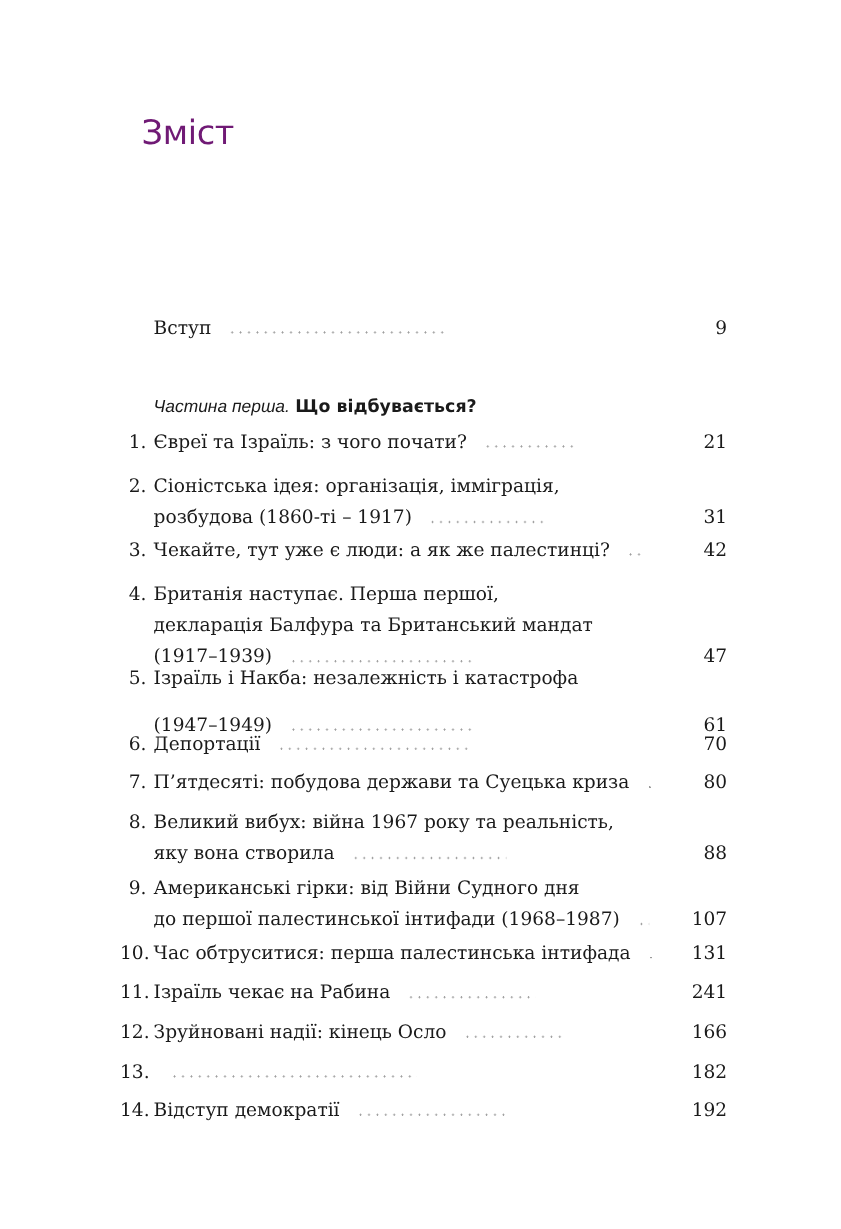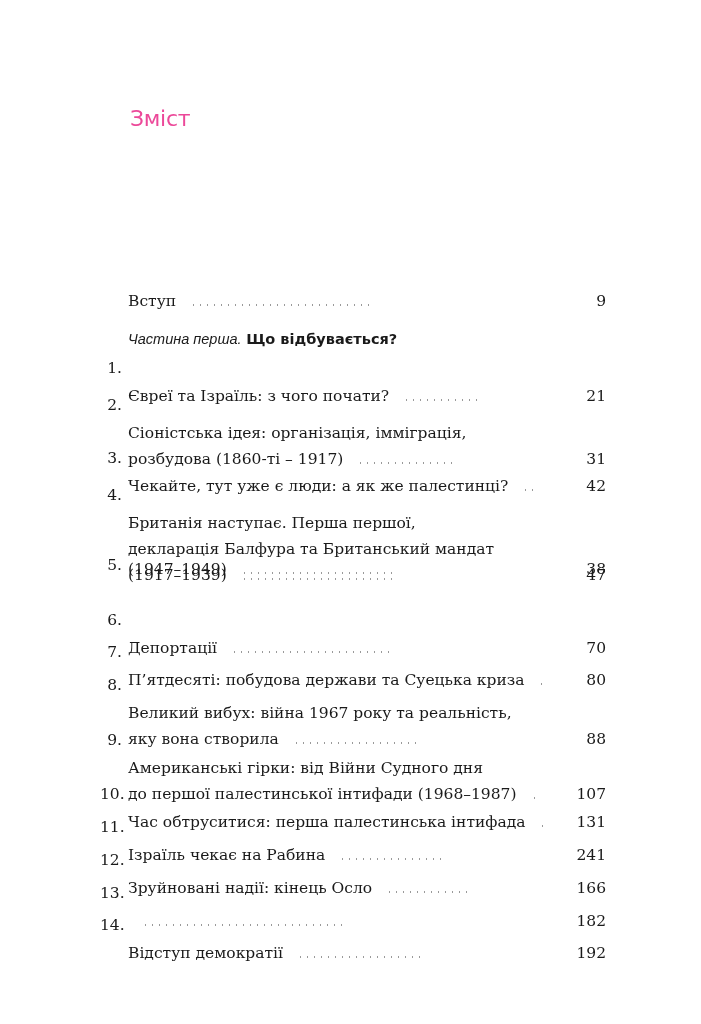--- a/index.html
+++ b/index.html
@@ -13,25 +13,25 @@
       position: relative;
       overflow: hidden;
       color: #1a1a1a;
       font-family: "DejaVu Serif", "Liberation Serif", serif;
     }
     .page-title {
       position: absolute;
       left: 118px;
       top: 94px;
       font-family: "DejaVu Sans", "Liberation Sans", sans-serif;
-      font-size: 22px;
+      font-size: 28px;
       font-weight: normal;
       letter-spacing: -0.3px;
-      color: #ec4899;
-      margin: 12px;
+      color: #701a75;
+      margin: 0;
     }
     .toc {
       position: absolute;
       left: 100px;
       top: 262px;
       width: 506px;
     }
     .row {
       position: absolute;
       left: 0;
@@ -49,21 +49,20 @@
     .body {
       position: absolute;
       left: 28px;
       width: 478px;
     }
     .line {
       display: flex;
       align-items: baseline;
       white-space: nowrap;
       height: 22px;
-      margin-top: 28px;
     }
     .line .txt {
       flex: 0 0 auto;
     }
     .leader {
       flex: 1 1 auto;
       margin: 0 14px 0 14px;
       height: 2px;
       align-self: center;
       margin-top: 8px;
@@ -171,25 +170,28 @@
         <span class="leader"></span>
         <span class="spacer"></span>
         <span class="page">47</span>
       </div>
     </div>
   </div>
 
   <div class="row" style="top:292px;">
     <span class="num">5.</span>
     <div class="body">
-      <div class="line" style="margin-top:4px;align-items:center;">
+      <div class="line">
+        <span class="txt">Ізраїль і Накба: незалежність і катастрофа</span>
+      </div>
+      <div class="line" style="margin-top:17px;align-items:center;">
         <span class="txt">(1947–1949)</span>
         <span class="leader"></span>
         <span class="spacer"></span>
-        <span class="page">38</span>
+        <span class="page">61</span>
       </div>
     </div>
   </div>
 
   <div class="row" style="top:347px;">
     <span class="num">6.</span>
     <div class="body">
       <div class="line">
         <span class="txt">Депортації</span>
         <span class="leader"></span>

